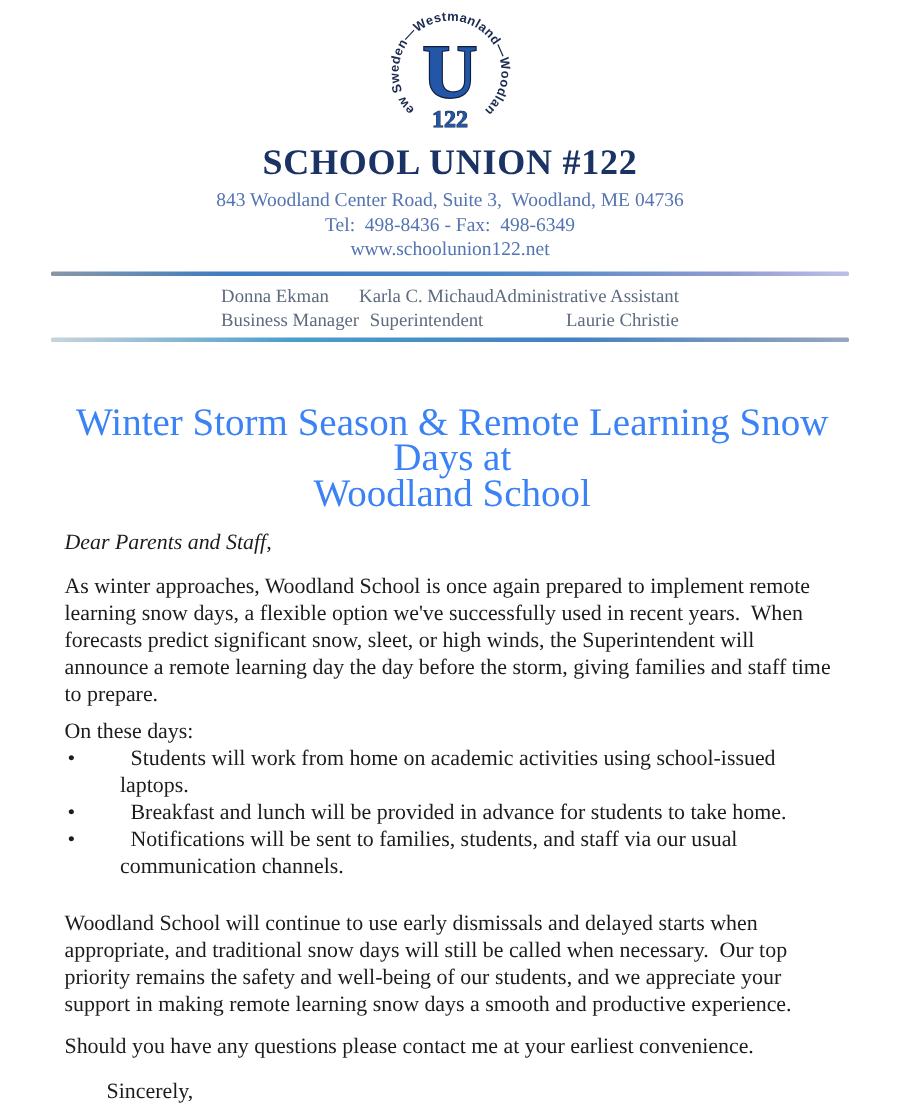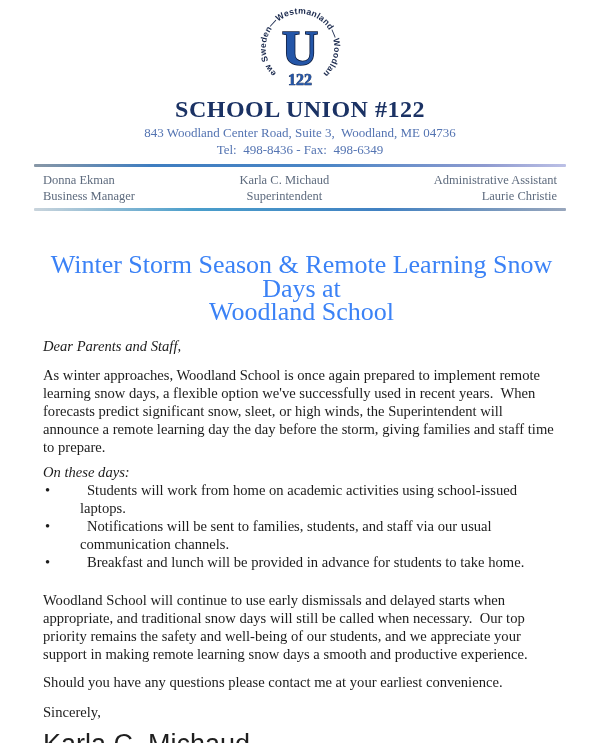--- a/index.html
+++ b/index.html
@@ -40,21 +40,21 @@
     background: linear-gradient(90deg, #8897a6 0%, #3e7dc0 22%, #4b86c6 55%, #8f9bd0 85%, #bcc0e6 100%);
   }
   .rule-bottom {
     margin-top: 4px;
     background: linear-gradient(90deg, #c9d4dc 0%, #4a9ecb 30%, #4181c2 65%, #98a6bc 100%);
   }
 
   
   .contacts {
     display: flex;
-    justify-content: space-between;
+    justify-content: center;
     margin: 5px 43px 0 43px;
     font-size: 12.5px;
     line-height: 16px;
     color: #5e6b7e;
   }
   .contact-center { text-align: center; }
   .contact-right  { text-align: right; }
 
   
   .letter {
@@ -67,41 +67,41 @@
     font-size: 26px;
     line-height: 23.5px;
     text-align: center;
     margin: 0 0 13px;
     color: #3b82f6;
   }
   .letter-title span { display: block; }
   .letter p { margin: 0 0 12px; white-space: pre-wrap; }
   p.salutation { margin-bottom: 11px; font-style: italic; }
   p.para-1 { margin-bottom: 7px; }
-  p.list-intro { margin-bottom: 0; font-style: italic; }
+  p.list-intro { margin-bottom: 0; }
   ul.bullets {
     list-style: none;
     margin: 0 0 20px;
     padding: 0;
   }
   ul.bullets li {
     position: relative;
     padding-left: 37px;
     text-indent: 7px;
     line-height: 18px;
   }
   ul.bullets li::before {
     content: "\2022";
     position: absolute;
     left: 2px; top: 0;
     text-indent: 0;
   }
   p.para-2 { margin-bottom: 10px; }
   p.para-3 { }
-  p.closing { margin-bottom: 7px; }
+  p.closing { margin-bottom: 7px; margin-left: 28px; }
   .signature {
     font-family: "Liberation Sans", sans-serif;
     font-size: 27px;
     line-height: 32px;
     color: #1f1f1f;
     margin: 0 0 12px;
   }
 </style>
 </head>
 <body>
@@ -114,20 +114,21 @@
       <text font-size="9.2" font-weight="bold" fill="#1b2a4e" font-family="Liberation Sans, sans-serif" letter-spacing="0.3">
         <textPath href="#circ" startOffset="50%" text-anchor="middle">~New Sweden—Westmanland—Woodland~</textPath>
       </text>
       <text x="50" y="66" text-anchor="middle" font-family="Liberation Serif, serif" font-weight="bold" font-size="54" fill="#2456a8" stroke="#101f40" stroke-width="1.7" paint-order="stroke">U</text>
       <text x="50" y="87" text-anchor="middle" font-family="Liberation Serif, serif" font-weight="bold" font-size="17" fill="#2456a8" stroke="#101f40" stroke-width="0.7" paint-order="stroke">122</text>
     </svg>
 
     <div class="org-name">SCHOOL UNION #122</div>
     <div class="sub">843 Woodland Center Road, Suite 3,  Woodland, ME 04736</div>
     <div class="sub">Tel:  498-8436 - Fax:  498-6349</div>
+    <div class="sub">www.schoolunion122.net</div>
   </header>
 
   <div class="rule rule-top"></div>
 
   <div class="contacts">
     <div class="contact contact-left">
       <div>Donna Ekman</div>
       <div>Business Manager</div>
     </div>
     <div class="contact contact-center">
@@ -149,22 +150,22 @@
     </h2>
 
     <p class="salutation">Dear Parents and Staff,</p>
 
     <p class="para-1">As winter approaches, Woodland School is once again prepared to implement remote learning snow days, a flexible option we've successfully used in recent years.  When forecasts predict significant snow, sleet, or high winds, the Superintendent will announce a remote learning day the day before the storm, giving families and staff time to prepare.</p>
 
     <p class="list-intro">On these days:</p>
 
     <ul class="bullets">
       <li>Students will work from home on academic activities using school-issued laptops.</li>
+      <li>Breakfast and lunch will be provided in advance for students to take home.</li>
       <li>Notifications will be sent to families, students, and staff via our usual communication channels.</li>
-      <li>Breakfast and lunch will be provided in advance for students to take home.</li>
     </ul>
 
     <p class="para-2">Woodland School will continue to use early dismissals and delayed starts when appropriate, and traditional snow days will still be called when necessary.  Our top priority remains the safety and well-being of our students, and we appreciate your support in making remote learning snow days a smooth and productive experience.</p>
 
     <p class="para-3">Should you have any questions please contact me at your earliest convenience.</p>
 
     <p class="closing">Sincerely,</p>
 
     <div class="signature">Karla C. Michaud</div>
 

